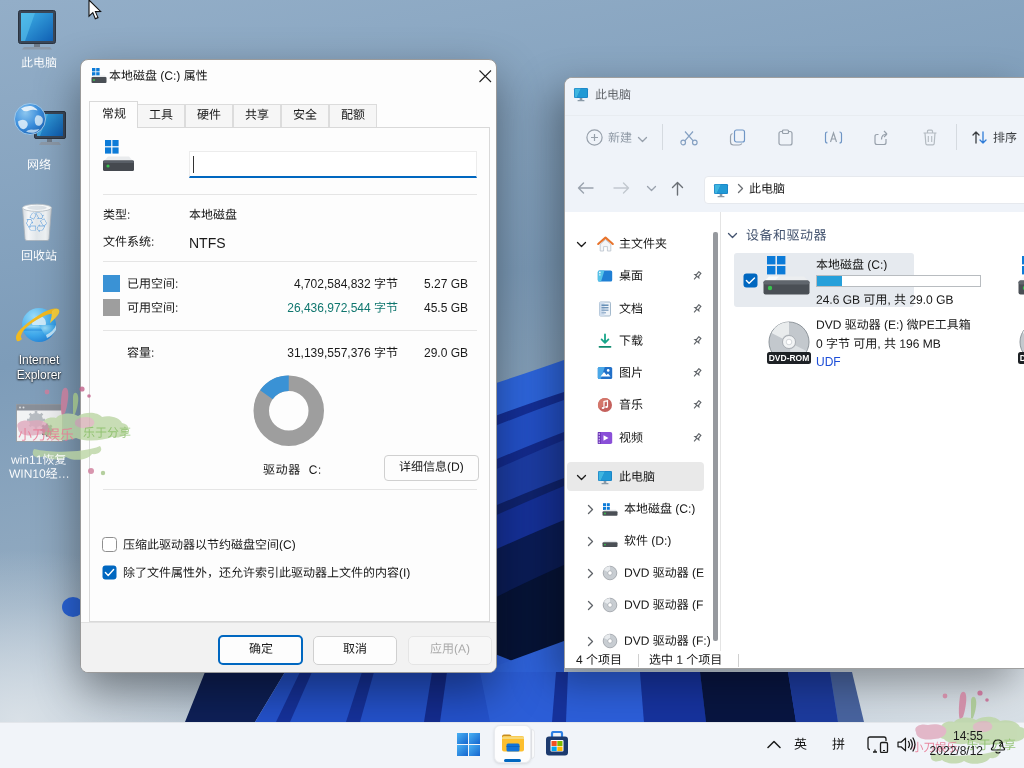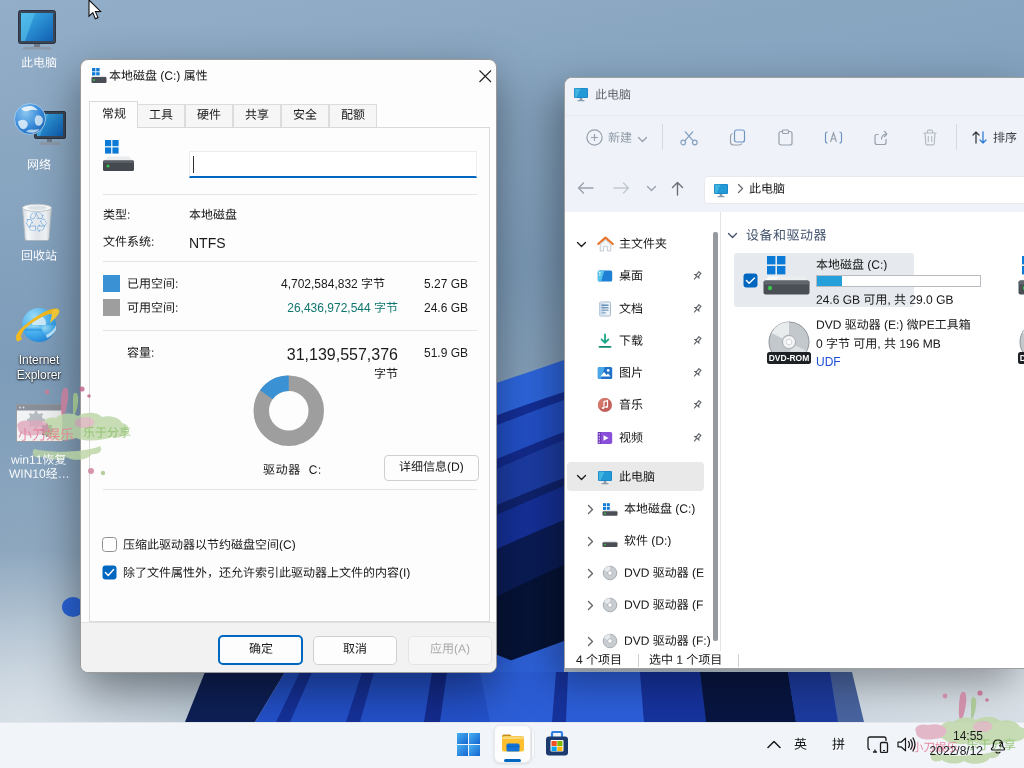--- a/index.html
+++ b/index.html
@@ -721,21 +721,21 @@
       <rect width="17" height="17" fill="#3a92d5"></rect>
     </svg>
     <div class="ab" style="left:46px;top:217px;z-index:4;color:#1b1b1b;font-size:12px"><svg class="t" width="51.3" height="13.0" style="vertical-align:-2.2px;" fill="currentColor">
         <use href="#gC5DF2" transform="translate(0.0 10.8) scale(0.012 -0.012)"></use>
         <use href="#gC7528" transform="translate(12.0 10.8) scale(0.012 -0.012)"></use>
         <use href="#gC7A7A" transform="translate(24.0 10.8) scale(0.012 -0.012)"></use>
         <use href="#gC95F4" transform="translate(36.0 10.8) scale(0.012 -0.012)"></use>
         <use href="#gL003A" transform="translate(48.0 10.8) scale(0.0059 -0.0059)"></use>
       </svg></div>
     <div class="ab" style="left:200px;top:217px;z-index:4;color:#1b1b1b;font-size:12px">
-      <div style="width:117px;text-align:left">4,702,584,832 <svg class="t" width="24.0" height="13.0" style="vertical-align:-2.2px;" fill="currentColor">
+      <div style="width:117px;text-align:right">4,702,584,832 <svg class="t" width="24.0" height="13.0" style="vertical-align:-2.2px;" fill="currentColor">
           <use href="#gC5B57" transform="translate(0.0 10.8) scale(0.012 -0.012)"></use>
           <use href="#gC8282" transform="translate(12.0 10.8) scale(0.012 -0.012)"></use>
         </svg></div>
     </div>
     <div class="ab" style="left:330px;top:217px;z-index:4;color:#1b1b1b;font-size:12px">
       <div style="width:57px;text-align:right">5.27 GB</div>
     </div>
     <svg class="ab" style="left:22px;top:239px;z-index:4" width="17" height="17">
       <rect width="17" height="17" fill="#9e9e9e"></rect>
     </svg>
@@ -746,36 +746,36 @@
         <use href="#gC95F4" transform="translate(36.0 10.8) scale(0.012 -0.012)"></use>
         <use href="#gL003A" transform="translate(48.0 10.8) scale(0.0059 -0.0059)"></use>
       </svg></div>
     <div class="ab" style="left:200px;top:241px;z-index:4;color:#0f766e;font-size:12px">
       <div style="width:117px;text-align:right">26,436,972,544 <svg class="t" width="24.0" height="13.0" style="vertical-align:-2.2px;" fill="currentColor">
           <use href="#gC5B57" transform="translate(0.0 10.8) scale(0.012 -0.012)"></use>
           <use href="#gC8282" transform="translate(12.0 10.8) scale(0.012 -0.012)"></use>
         </svg></div>
     </div>
     <div class="ab" style="left:330px;top:241px;z-index:4;color:#1b1b1b;font-size:12px">
-      <div style="width:57px;text-align:right">24.6 GB</div>
+      <div style="width:57px;text-align:right">45.5 GB</div>
     </div>
     <div class="ab" style="left:22px;top:270px;width:374px;height:1px;background:#e5e5e5;z-index:4"></div>
     <div class="ab" style="left:46px;top:286px;z-index:4;color:#1b1b1b;font-size:12px"><svg class="t" width="27.3" height="13.0" style="vertical-align:-2.2px;" fill="currentColor">
         <use href="#gC5BB9" transform="translate(0.0 10.8) scale(0.012 -0.012)"></use>
         <use href="#gC91CF" transform="translate(12.0 10.8) scale(0.012 -0.012)"></use>
         <use href="#gL003A" transform="translate(24.0 10.8) scale(0.0059 -0.0059)"></use>
       </svg></div>
-    <div class="ab" style="left:200px;top:286px;z-index:4;color:#1b1b1b;font-size:16px">
+    <div class="ab" style="left:200px;top:286px;z-index:4;color:#1b1b1b;font-size:12px">
       <div style="width:117px;text-align:right">31,139,557,376 <svg class="t" width="24.0" height="13.0" style="vertical-align:-2.2px;" fill="currentColor">
           <use href="#gC5B57" transform="translate(0.0 10.8) scale(0.012 -0.012)"></use>
           <use href="#gC8282" transform="translate(12.0 10.8) scale(0.012 -0.012)"></use>
         </svg></div>
     </div>
     <div class="ab" style="left:330px;top:286px;z-index:4;color:#1b1b1b;font-size:12px">
-      <div style="width:57px;text-align:right">51.9 GB</div>
+      <div style="width:57px;text-align:right">29.0 GB</div>
     </div>
     <div class="ab" style="left:172px;top:315px;z-index:4"><svg width="72" height="72">
         <circle cx="35.75" cy="35.75" r="27.5" fill="none" stroke="#9e9e9e" stroke-width="15.5"></circle>
         <path d="M 13.40 19.73 A 27.5 27.5 0 0 1 35.75 8.25" fill="none" stroke="#3a92d5" stroke-width="15.5"></path>
       </svg></div>
     <div class="ab" style="left:182px;top:403px;z-index:4;color:#1b1b1b;font-size:12px"><svg class="t" width="58.9" height="13.0" style="vertical-align:-2.2px;" fill="currentColor">
         <use href="#gC9A71" transform="translate(0.0 10.8) scale(0.012 -0.012)"></use>
         <use href="#gC52A8" transform="translate(12.6 10.8) scale(0.012 -0.012)"></use>
         <use href="#gC5668" transform="translate(25.2 10.8) scale(0.012 -0.012)"></use>
         <use href="#gL0043" transform="translate(45.7 10.8) scale(0.0059 -0.0059)"></use>

